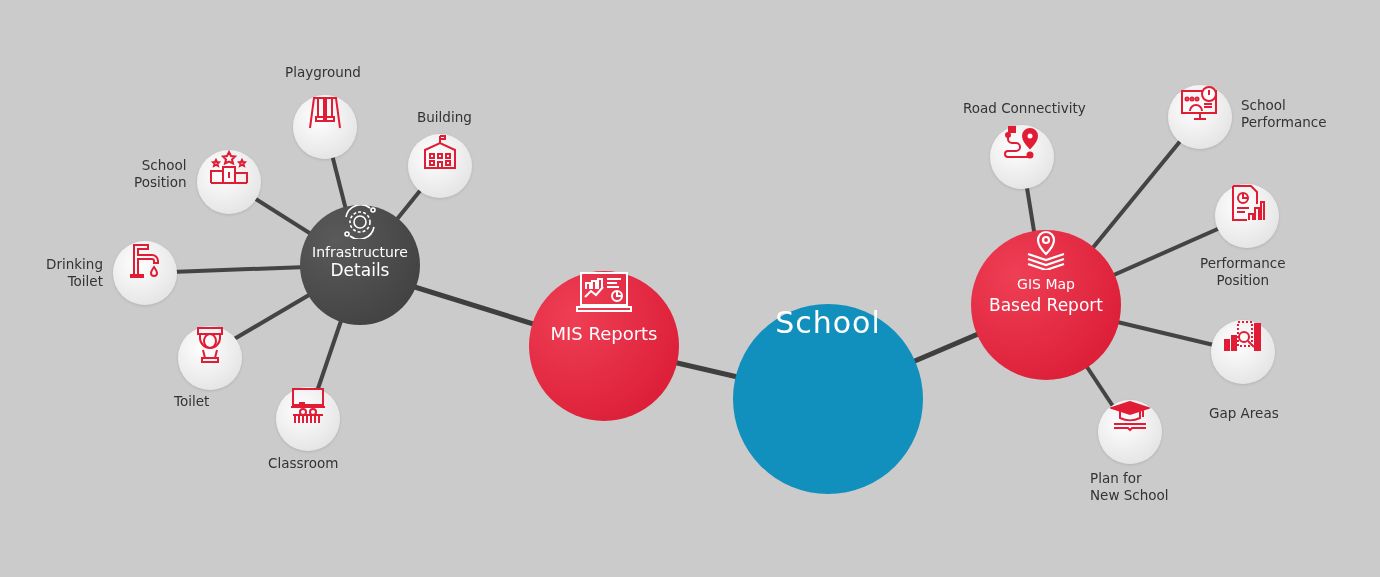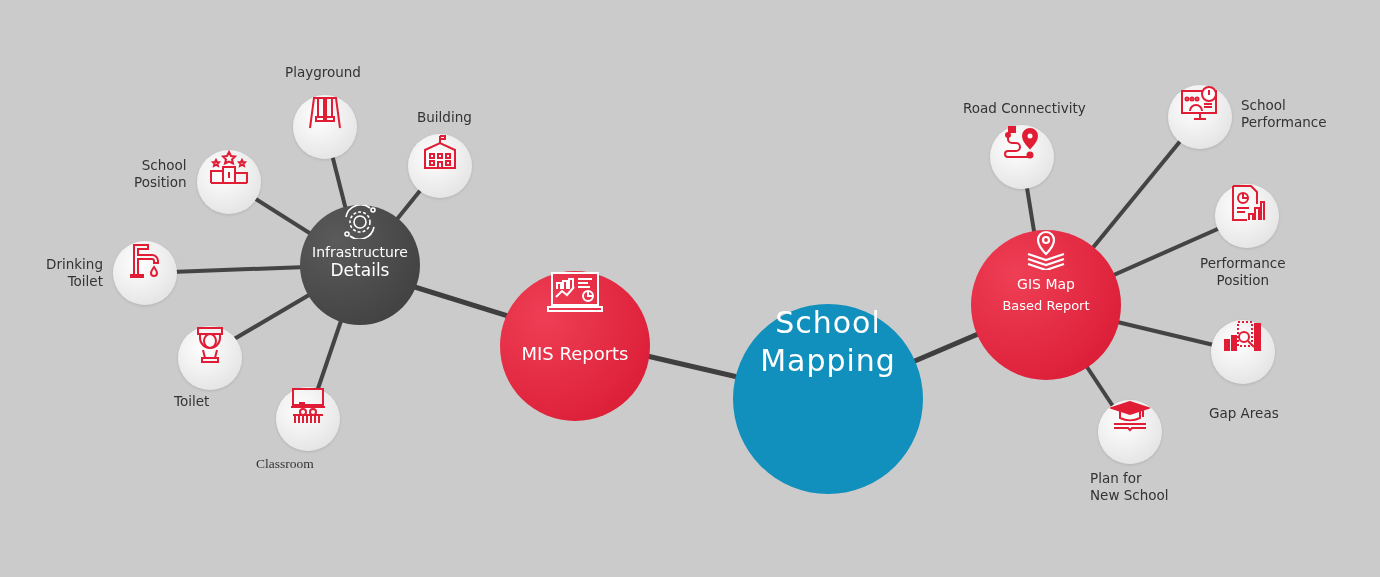--- a/index.html
+++ b/index.html
@@ -31,44 +31,43 @@
     <line x1="1046" y1="305" x2="1022" y2="157"></line>
     <line x1="1046" y1="305" x2="1200" y2="117"></line>
     <line x1="1046" y1="305" x2="1247" y2="216"></line>
     <line x1="1046" y1="305" x2="1243" y2="352"></line>
     <line x1="1046" y1="305" x2="1130" y2="432"></line>
   </g>
 </svg>
 
 <div class="node" style="left:733px;top:304px;width:190px;height:190px;background:#118fbd;">
   <div class="core-text">School</div>
-  <div class="core-text">Mapping</div>
-</div>
-
-<div class="node" style="left:500px;top:271px;width:150px;height:150px;background:radial-gradient(circle at 30% 30%,#ee3f55,#d81630);gap:20px;">
+</div>
+
+<div class="node" style="left:529px;top:271px;width:150px;height:150px;background:radial-gradient(circle at 30% 30%,#ee3f55,#d81630);">
   <svg width="58" height="44" viewBox="0 0 58 44" fill="none" stroke="#fff" stroke-width="2">
     <rect x="6" y="2" width="46" height="32"></rect>
       <path d="M2 36h54v4H2z"></path>
       <path d="M10 26l6-6 5 4 7-8"></path>
       <path d="M11 18v-6h4v6M17 18v-8h4v8M23 18v-10h4v10"></path>
       <path d="M32 8h14M32 12h10M32 16h12"></path>
       <circle cx="42" cy="25" r="5"></circle>
       <path d="M42 20v5h5"></path>
   </svg>
   <div class="hub-text" style="font-size:18px;margin-top:8px;">MIS Reports</div>
 </div>
 
 <div class="node" style="left:971px;top:230px;width:150px;height:150px;background:radial-gradient(circle at 30% 30%,#ee3f55,#d81630);">
   <svg width="56" height="40" viewBox="0 0 56 40" fill="none" stroke="#fff" stroke-width="2.2">
     <path d="M28 2c-5 0-8 4-8 8 0 6 8 14 8 14s8-8 8-14c0-4-3-8-8-8z"></path>
       <circle cx="28" cy="10" r="3"></circle>
     <path d="M10 24l18 6 18-6M10 29l18 6 18-6M10 34l18 6 18-6"></path>
   </svg>
   <div class="hub-text" style="font-size:14px;margin-top:4px;">GIS Map</div>
-  <div class="hub-text" style="font-size:13px;">Based Report</div>
+  <div class="hub-text" style="font-size:17px;">Based Report</div>
 </div>
 
 <div class="node" style="left:300px;top:205px;width:120px;height:120px;background:radial-gradient(circle at 30% 30%,#5a5a5a,#3c3c3c);">
   <svg width="36" height="34" viewBox="0 0 36 34" fill="none" stroke="#fff" stroke-width="1.6">
     <circle cx="18" cy="17" r="6"></circle>
       <circle cx="18" cy="17" r="10" stroke-dasharray="3 2"></circle>
       <path d="M4 12a15 15 0 0 1 24-9M32 22a15 15 0 0 1-24 9"></path>
       <circle cx="31" cy="5" r="2"></circle>
       <circle cx="5" cy="29" r="2"></circle>
   </svg>
@@ -136,21 +135,21 @@
 
 <div class="node small" style="left:276px;top:387px;">
   <svg width="38" height="38" viewBox="0 0 38 38" fill="none" stroke="#e11d35" stroke-width="2">
       <rect x="4" y="2" width="30" height="16"></rect>
       <path d="M2 20h34M10 16h6"></path>
       <circle cx="14" cy="25" r="3"></circle>
       <circle cx="24" cy="25" r="3"></circle>
       <path d="M4 28h30M6 28v8M10 28v8M14 28v8M18 28v8M22 28v8M26 28v8M30 28v8"></path>
     </svg>
 </div>
-<div class="label" style="left:256px;top:455px;font-family:Liberation Serif, serif;">
+<div class="label" style="left:268px;top:455px;">
     <span>Classroom</span>
   </div>
 
 <div class="node small" style="left:990px;top:125px;">
   <svg width="36" height="34" viewBox="0 0 36 34" fill="#e11d35" stroke="#e11d35" stroke-width="2">
       <rect x="5" y="2" width="6" height="5"></rect>
       <circle cx="4" cy="10" r="2"></circle>
       <path d="M4 12v2a4 4 0 0 0 4 4h4a4 4 0 0 1 0 8H4a3 3 0 0 0 0 6h20" fill="none"></path>
       <path d="M26 4a7 7 0 0 0-7 7c0 5 7 12 7 12s7-7 7-12a7 7 0 0 0-7-7z"></path>
       <circle cx="26" cy="11" r="2.5" fill="#fff" stroke="none"></circle>

